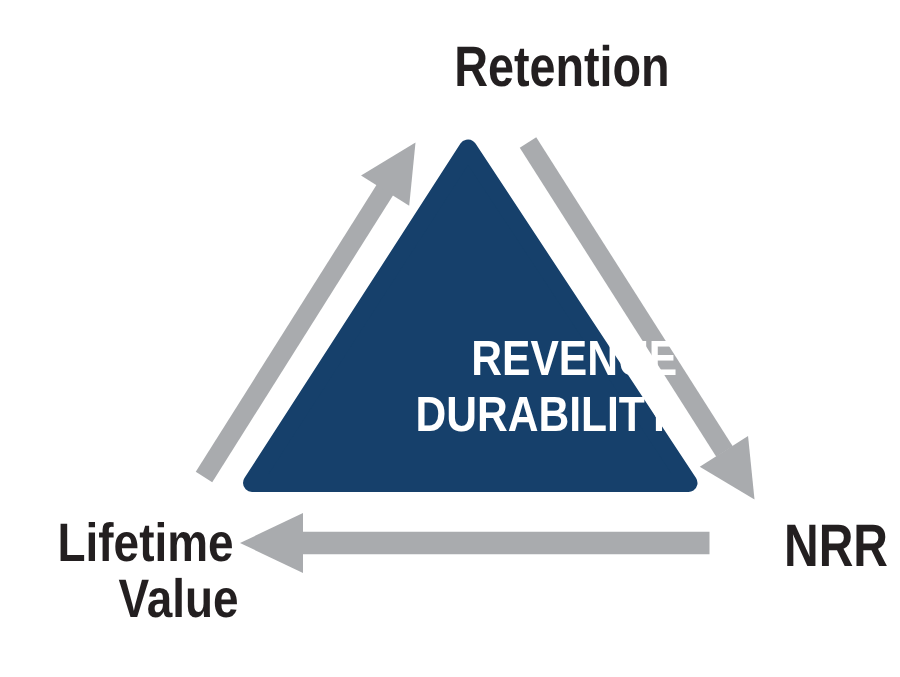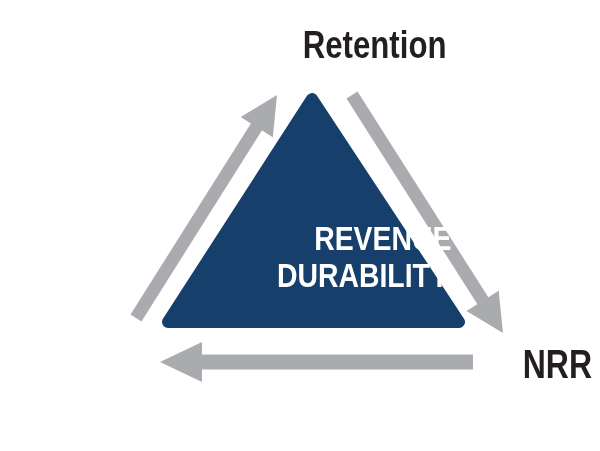--- a/index.html
+++ b/index.html
@@ -68,20 +68,24 @@
     <g>
       <line class="arrow-shaft" x1="202" y1="362" x2="473" y2="362" stroke-width="15"></line>
       <polygon class="arrow-head" points="160,362 202,342 202,382"></polygon>
     </g>
   </svg>
 
   <div class="label label-retention">
     <span class="sq">Retention</span>
   </div>
 
+  <div class="label label-lifetime">
+    <span class="ln"><span class="sq">Lifetime</span></span>
+    <span class="ln"><span class="sq">Value</span></span>
+  </div>
 
   <div class="label label-nrr">
     <span class="sq">NRR</span>
   </div>
 
   <div class="label label-center">
     <span class="ln"><span class="sq">REVENUE</span></span>
     <span class="ln"><span class="sq">DURABILITY</span></span>
   </div>
 

